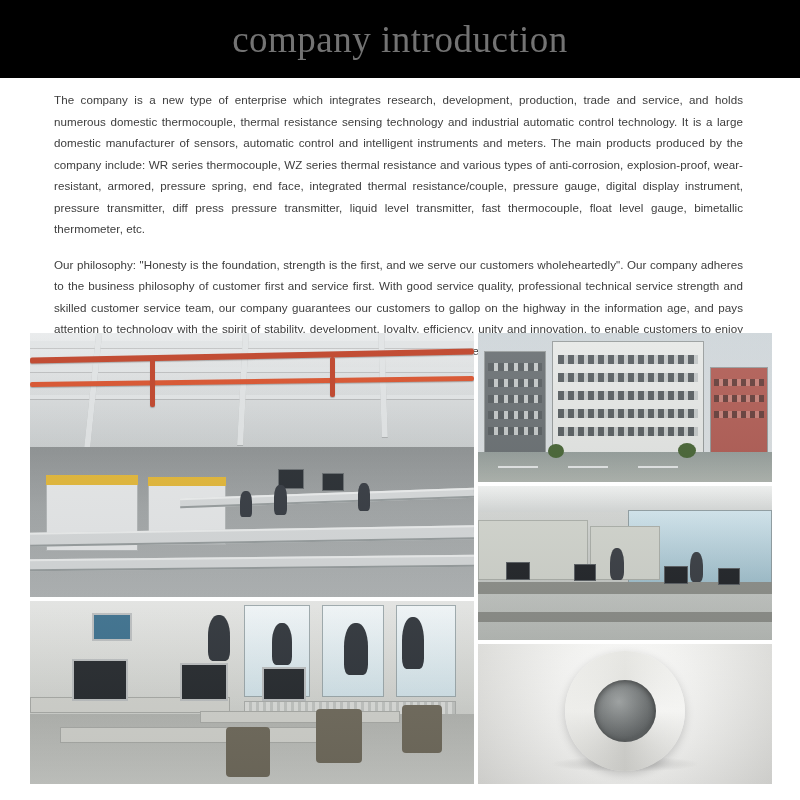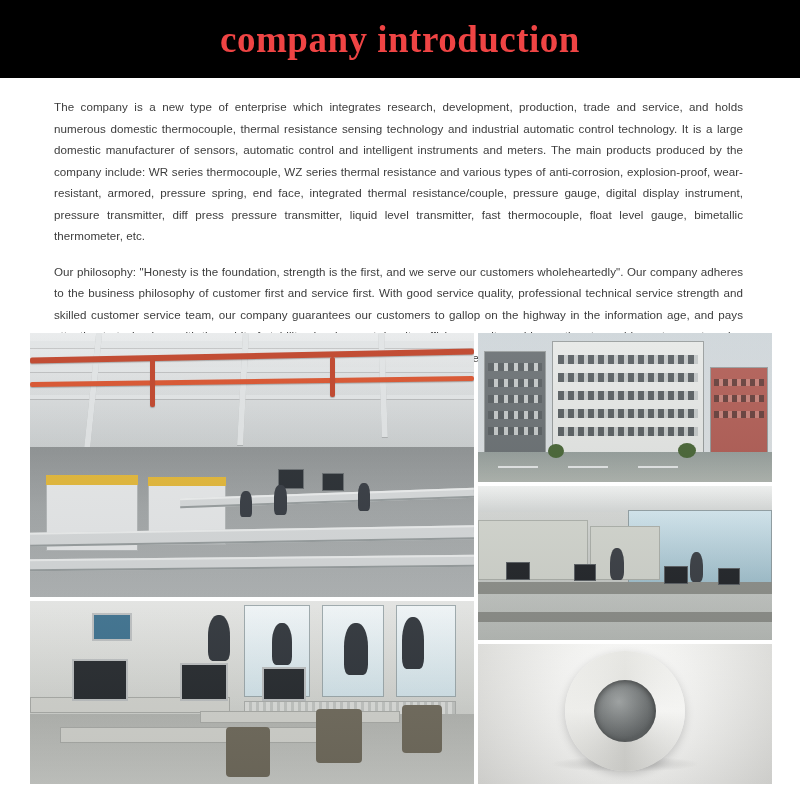--- a/index.html
+++ b/index.html
@@ -22,31 +22,31 @@
   
   .header {
     width: 800px;
     height: 78px;
     background: #000000;
     display: flex;
     align-items: center;
     justify-content: center;
   }
   .header-title {
-    color: #ef4444;
+    color: #737373;
     font-family: "Liberation Serif", serif;
     font-size: 37px;
-    font-weight: 700;
+    font-weight: 400;
     letter-spacing: 0.5px;
     line-height: 1;
   }
 
   
   .content {
-    padding: 18px 57px 0 54px;
+    padding: 11px 57px 0 54px;
   }
   .para {
     color: #3c3c3c;
     font-size: 11.6px;
     line-height: 21.5px;
     text-align: justify;
     margin: 0 0 14px 0;
     letter-spacing: 0.05px;
   }
   .para:last-child { margin-bottom: 0; }

